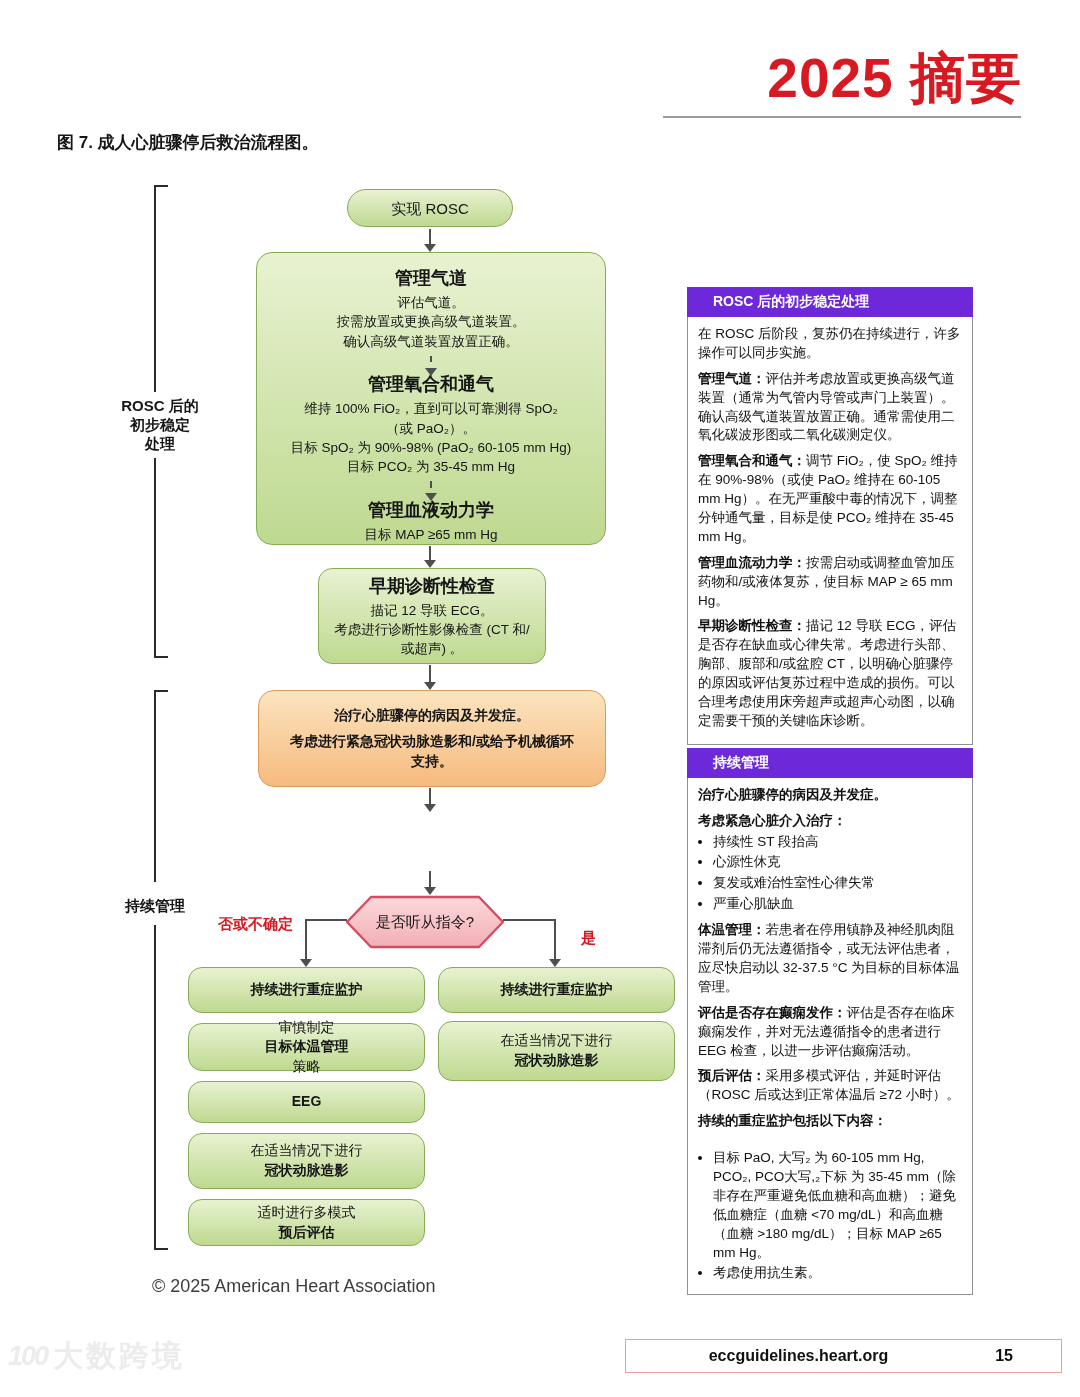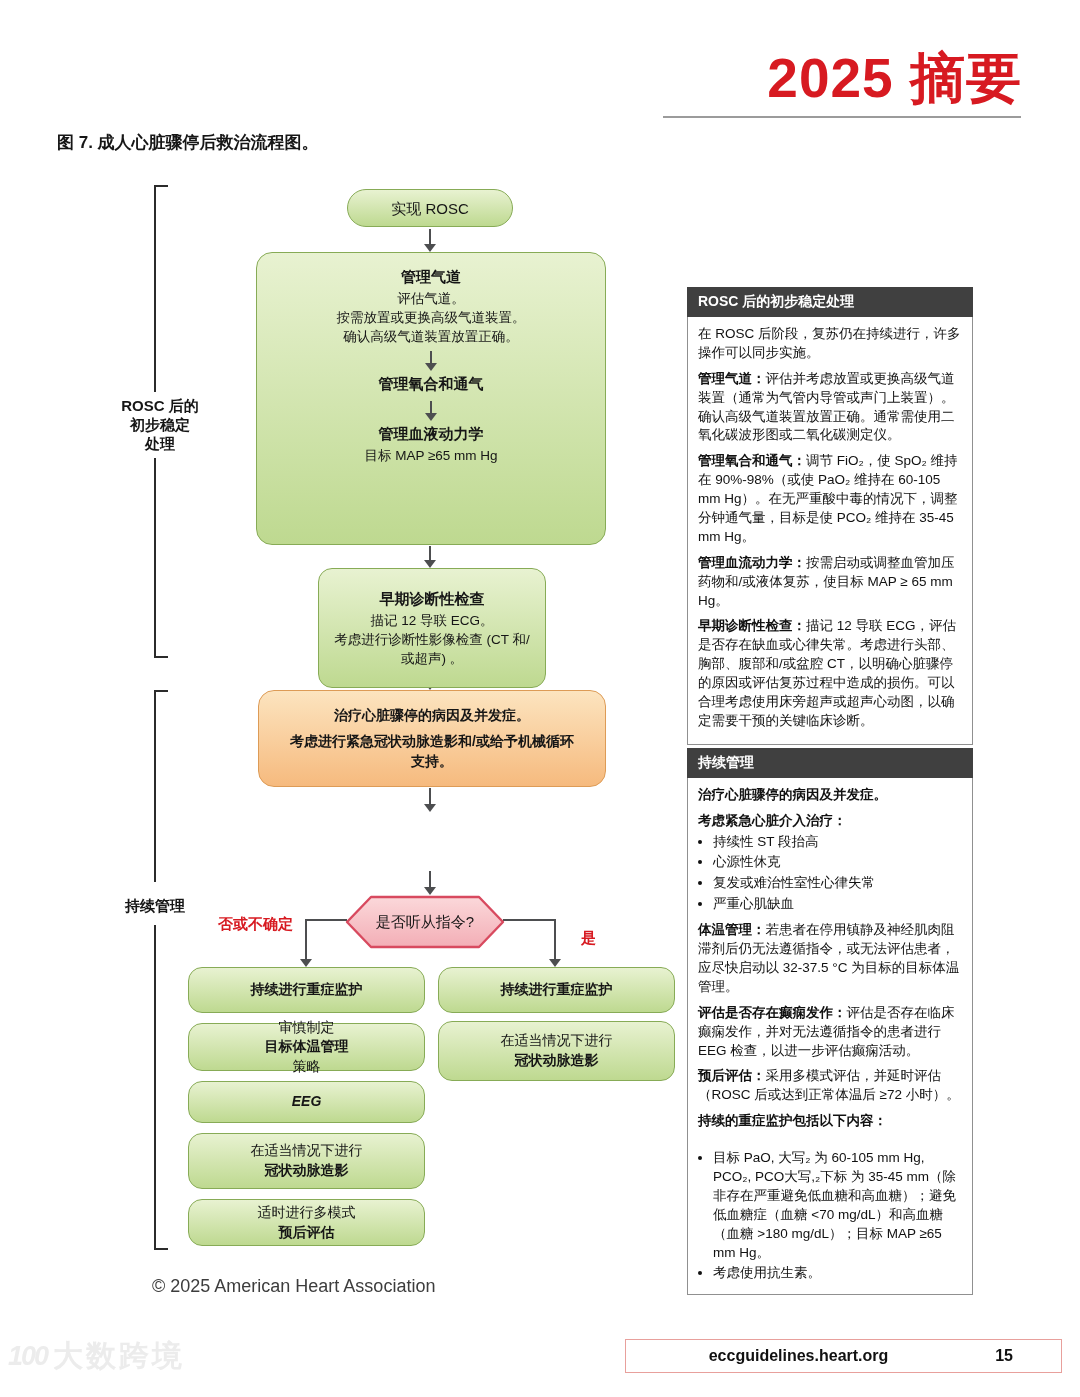--- a/index.html
+++ b/index.html
@@ -16,38 +16,38 @@
   .phase-label{position:absolute;font-size:15px;font-weight:bold;text-align:center;line-height:1.28;color:#161616;}
 
   
   .gbox,.obox{position:absolute;display:flex;flex-direction:column;align-items:center;justify-content:center;
     text-align:center;font-size:14px;line-height:1.4;color:#161616;
     border:1.6px solid #87ab56;border-radius:14px;
     background:linear-gradient(180deg,#e8f2d1 0%,#bed990 100%);box-sizing:border-box;}
   .obox{border-color:#dd9b56;background:linear-gradient(180deg,#fce4bf 0%,#f6ba7e 100%);border-radius:16px;}
   .pill{border-radius:19px;font-size:15px;}
   .fbig{justify-content:flex-start;padding:13px 8px 0;border-radius:16px;}
-  .fhead{font-weight:bold;font-size:15px;margin-bottom:2px;}
+  .fhead{font-weight:bold;font-size:18px;margin-bottom:2px;}
   .flines div{font-size:13.5px;line-height:1.42;}
   .mini-arrow{width:2px;height:12px;background:#4d4e50;margin:5px auto 10px;position:relative;}
   .mini-arrow::after{content:"";position:absolute;left:-5px;top:12px;border:6px solid transparent;border-top:8px solid #4d4e50;border-bottom:none;}
 
   
   .lv{position:absolute;width:2px;background:#4d4e50;}
   .lh{position:absolute;height:2px;background:#4d4e50;}
   .ah{position:absolute;width:0;height:0;border-left:6px solid transparent;border-right:6px solid transparent;border-top:8px solid #4d4e50;}
 
   
   .hex-wrap{position:absolute;left:345px;top:895px;width:160px;height:54px;}
   .hex-label{position:absolute;inset:0;display:flex;align-items:center;justify-content:center;font-size:15px;color:#161616;}
   .branch{position:absolute;font-size:15px;font-weight:bold;color:#d71a21;white-space:nowrap;}
 
   
   .sidebar{position:absolute;left:687px;top:287px;width:286px;}
-  .side-header{background:#404040;color:#ffffff;font-weight:bold;font-size:14px;padding:6px 11px;box-sizing:border-box;}
+  .side-header{background:#6d28d9;color:#ffffff;font-weight:bold;font-size:14px;padding:6px 26px;box-sizing:border-box;}
   .side-body{border:1px solid #909090;border-top:none;padding:8px 10px 9px;font-size:13.5px;line-height:1.4;color:#111;box-sizing:border-box;background:#fff;}
   .side-body p{margin:0 0 7px;}
   .side-body p:last-child{margin-bottom:4px;}
   .side-body ul{margin:0 0 7px;padding-left:15px;list-style:disc;}
   .side-body li{margin-bottom:2px;}
   .side-sec2{margin-top:3px;}
 
   
   .copyright{position:absolute;left:152px;top:1276px;font-size:18px;color:#3d3d3d;}
   .footer-bar{position:absolute;left:625px;top:1339px;width:437px;height:34px;border:1.5px solid #e8a09c;box-sizing:border-box;background:#fff;}
@@ -105,28 +105,34 @@
 
   <div class="gbox fbig" style="left:256px;top:252px;width:350px;height:293px;">
     <div class="fhead">管理气道</div>
     <div class="flines">
         <div>评估气道。</div>
         <div>按需放置或更换高级气道装置。</div>
         <div>确认高级气道装置放置正确。</div>
       </div>
     <div class="mini-arrow"></div>
     <div class="fhead">管理氧合和通气</div>
+    <div class="flines">
+        <div>维持 100% FiO₂，直到可以可靠测得 SpO₂</div>
+        <div>（或 PaO₂）。</div>
+        <div>目标 SpO₂ 为 90%-98% (PaO₂ 60-105 mm Hg)</div>
+        <div>目标 PCO₂ 为 35-45 mm Hg</div>
+      </div>
     <div class="mini-arrow"></div>
     <div class="fhead">管理血液动力学</div>
     <div class="flines">
         <div>目标 MAP ≥65 mm Hg</div>
       </div>
   </div>
 
-  <div class="gbox" style="left:318px;top:568px;width:228px;height:120px;padding:4px 10px;">
+  <div class="gbox" style="left:318px;top:568px;width:228px;height:96px;padding:4px 10px;">
     <div class="fhead">早期诊断性检查</div>
     <div class="flines">
         <div>描记 12 导联 ECG。</div>
         <div>考虑进行诊断性影像检查 (CT 和/或超声) 。</div>
       </div>
   </div>
 
   <div class="obox" style="left:258px;top:690px;width:348px;height:97px;padding:6px 26px;gap:7px;font-weight:bold;">
     <div>治疗心脏骤停的病因及并发症。</div>
     <div>考虑进行紧急冠状动脉造影和/或给予机械循环支持。</div>
@@ -145,21 +151,21 @@
     </svg>
     <div class="hex-label">是否听从指令?</div>
   </div>
   <div class="branch" style="left:218px;top:915px;">否或不确定</div>
   <div class="branch" style="left:581px;top:929px;">是</div>
 
   <div class="gbox" style="left:188px;top:967px;width:237px;height:46px;">
       <b>持续进行重症监护</b>
     </div>
   <div class="gbox" style="left:188px;top:1023px;width:237px;height:48px;padding:2px 10px;">审慎制定<b>目标体温管理</b>策略</div>
-  <div class="gbox" style="left:188px;top:1081px;width:237px;height:42px;font-style:italic;">
+  <div class="gbox" style="left:188px;top:1081px;width:237px;height:42px;">
       <b>EEG</b>
     </div>
   <div class="gbox" style="left:188px;top:1133px;width:237px;height:56px;padding:2px 26px;">在适当情况下进行<b>冠状动脉造影</b></div>
   <div class="gbox" style="left:188px;top:1199px;width:237px;height:47px;padding:2px 10px;">适时进行多模式<b>预后评估</b></div>
 
   <div class="gbox" style="left:438px;top:967px;width:237px;height:46px;">
       <b>持续进行重症监护</b>
     </div>
   <div class="gbox" style="left:438px;top:1021px;width:237px;height:60px;padding:2px 26px;">在适当情况下进行<b>冠状动脉造影</b></div>
 

